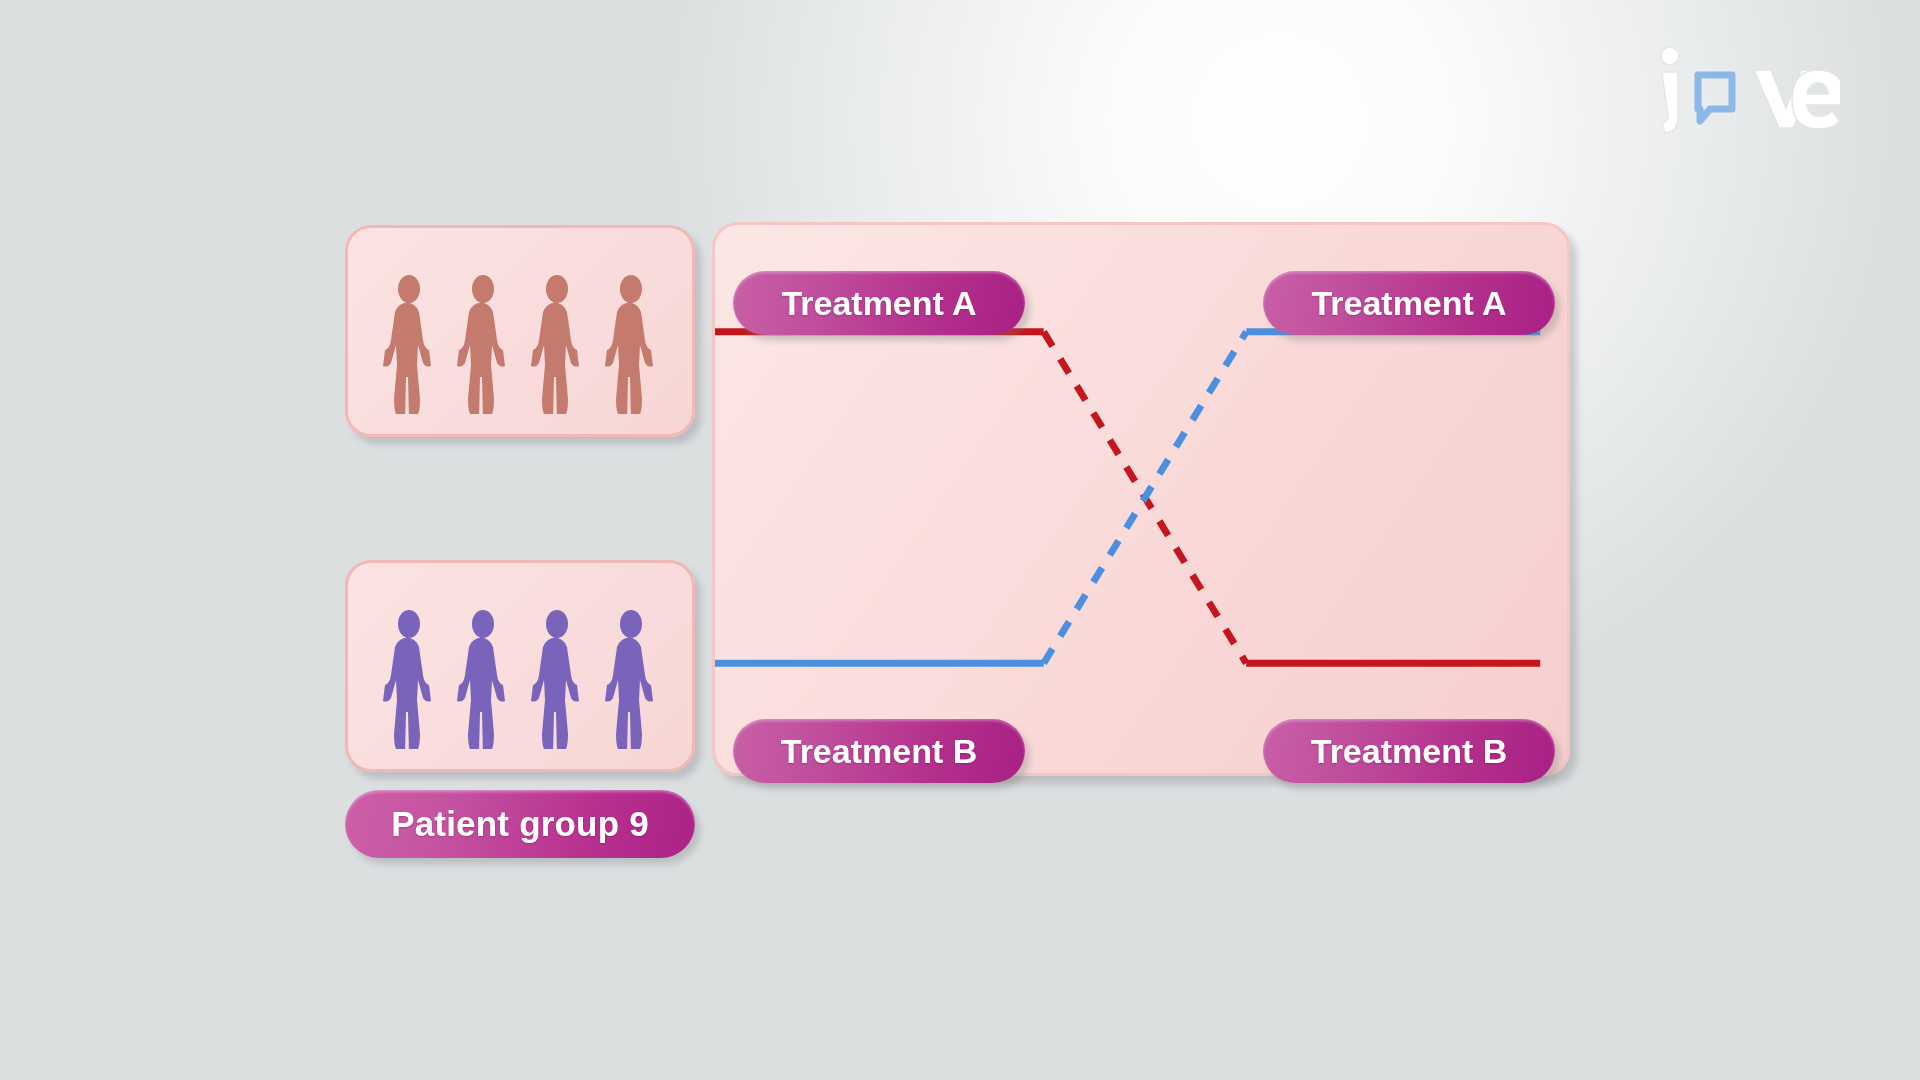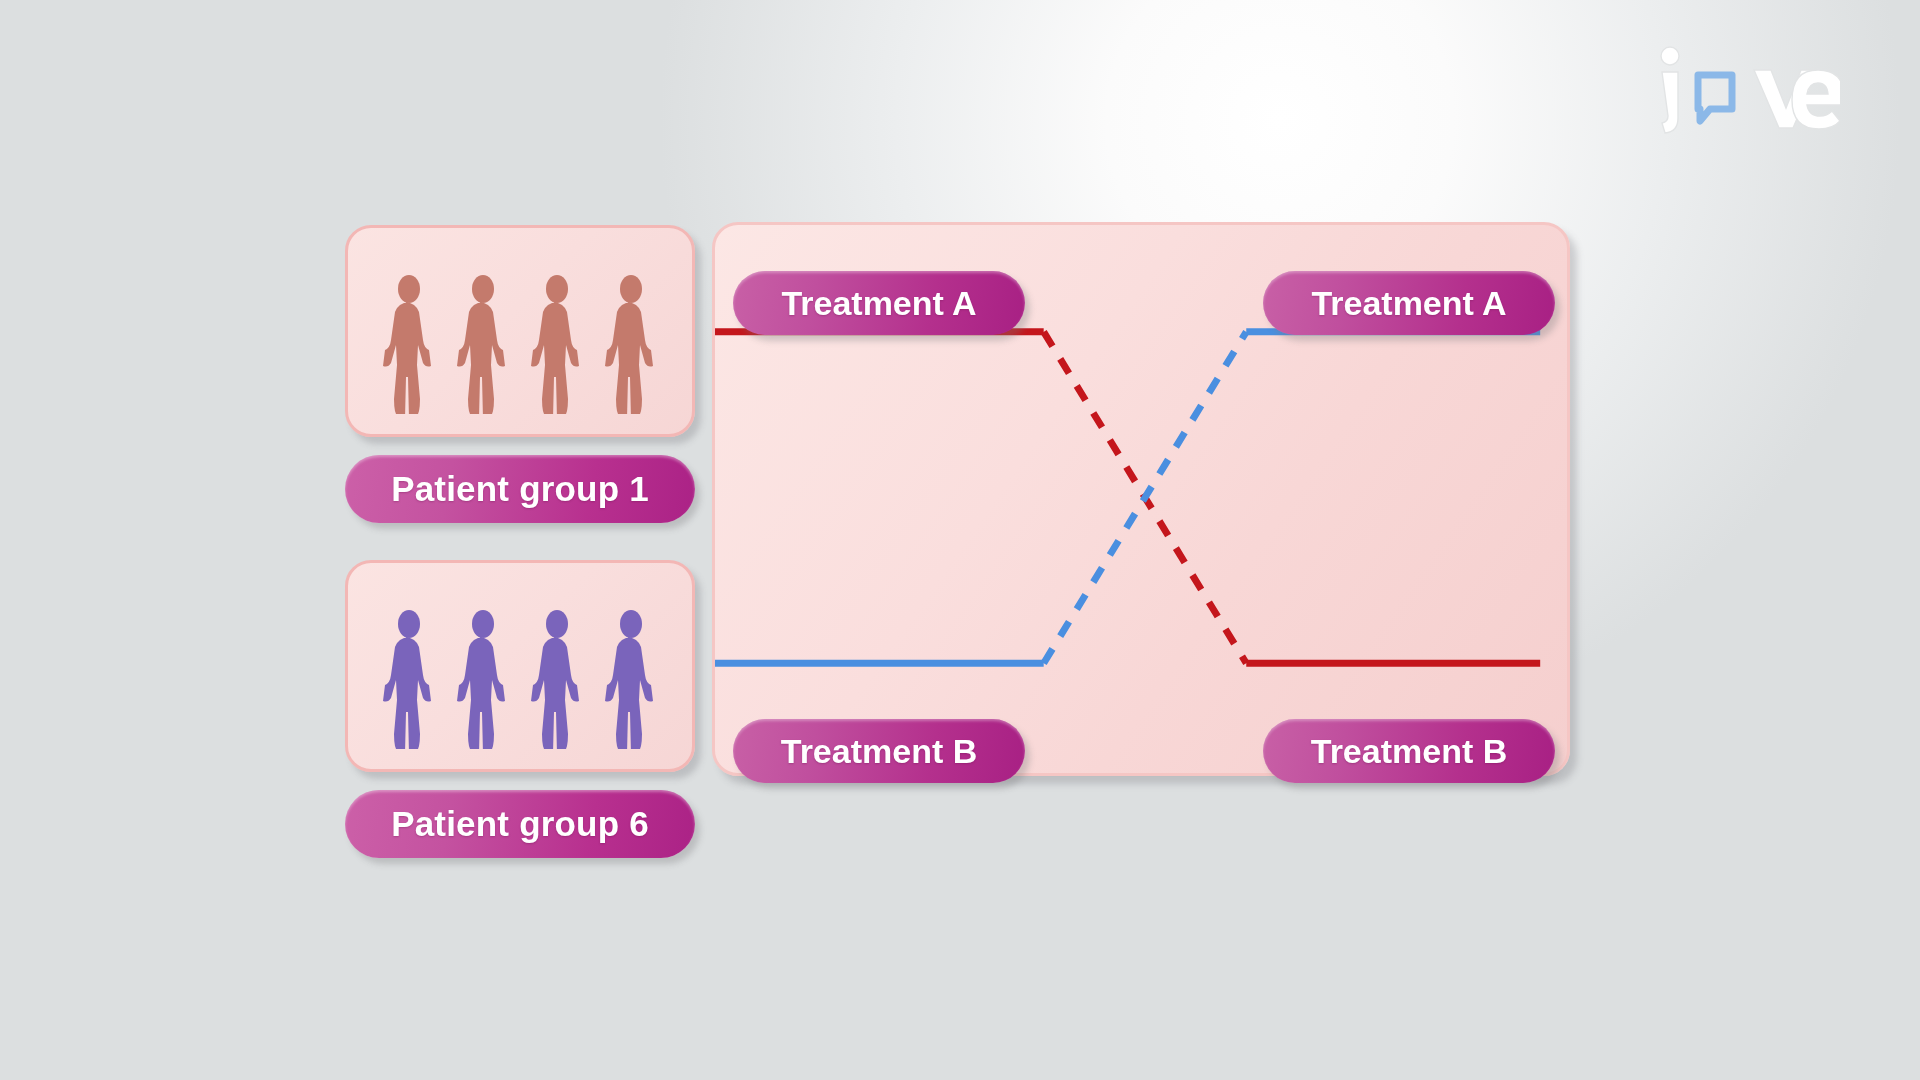--- a/index.html
+++ b/index.html
@@ -161,23 +161,20 @@
         </svg>
       <svg width="56" height="140" viewBox="0 0 56 140">
           <g fill="#c47a6c">
             <ellipse cx="28" cy="15" rx="11" ry="14"></ellipse>
             <path d="M28 28 q-11 1 -14 10 l-4 28 q-1 8 -6 10 l-2 16 q5 2 8 -3 l5 -18 l1 20 l-3 34 q0 7 1 12 l3 9 q-4 3 -1 5 h7 q2 -2 1 -6 l1 -42 h2 l1 42 q-1 4 1 6 h7 q3 -2 -1 -5 l3 -9 q1 -5 1 -12 l-3 -34 l1 -20 l5 18 q3 5 8 3 l-2 -16 q-5 -2 -6 -10 l-4 -28 q-3 -9 -14 -10 z"></path>
           </g>
         </svg>
     </div>
   </div>
 
-  <div id="pill-group-1" class="group-pill">
-    <span>Patient group 1</span>
-  </div>
 
   <div id="card-group-2" class="patient-card">
     <div class="figure-row">
       <svg width="56" height="140" viewBox="0 0 56 140">
           <g fill="#7a64bb">
             <ellipse cx="28" cy="15" rx="11" ry="14"></ellipse>
             <path d="M28 28 q-11 1 -14 10 l-4 28 q-1 8 -6 10 l-2 16 q5 2 8 -3 l5 -18 l1 20 l-3 34 q0 7 1 12 l3 9 q-4 3 -1 5 h7 q2 -2 1 -6 l1 -42 h2 l1 42 q-1 4 1 6 h7 q3 -2 -1 -5 l3 -9 q1 -5 1 -12 l-3 -34 l1 -20 l5 18 q3 5 8 3 l-2 -16 q-5 -2 -6 -10 l-4 -28 q-3 -9 -14 -10 z"></path>
           </g>
         </svg>
       <svg width="56" height="140" viewBox="0 0 56 140">
@@ -195,21 +192,21 @@
       <svg width="56" height="140" viewBox="0 0 56 140">
           <g fill="#7a64bb">
             <ellipse cx="28" cy="15" rx="11" ry="14"></ellipse>
             <path d="M28 28 q-11 1 -14 10 l-4 28 q-1 8 -6 10 l-2 16 q5 2 8 -3 l5 -18 l1 20 l-3 34 q0 7 1 12 l3 9 q-4 3 -1 5 h7 q2 -2 1 -6 l1 -42 h2 l1 42 q-1 4 1 6 h7 q3 -2 -1 -5 l3 -9 q1 -5 1 -12 l-3 -34 l1 -20 l5 18 q3 5 8 3 l-2 -16 q-5 -2 -6 -10 l-4 -28 q-3 -9 -14 -10 z"></path>
           </g>
         </svg>
     </div>
   </div>
 
   <div id="pill-group-2" class="group-pill">
-    <span>Patient group 6</span>
+    <span>Patient group 9</span>
   </div>
 
   <div id="crossover-panel">
 
     <svg id="crossover-lines" viewBox="0 0 858 554" preserveAspectRatio="none">
 
       <path d="M -24 108 L 331 108" stroke="#c4161c" stroke-width="7" fill="none"></path>
       <path d="M 331 108 L 535 443" stroke="#c4161c" stroke-width="7" fill="none" stroke-dasharray="17 15"></path>
       <path d="M 535 443 L 831 443" stroke="#c4161c" stroke-width="7" fill="none"></path>
 

